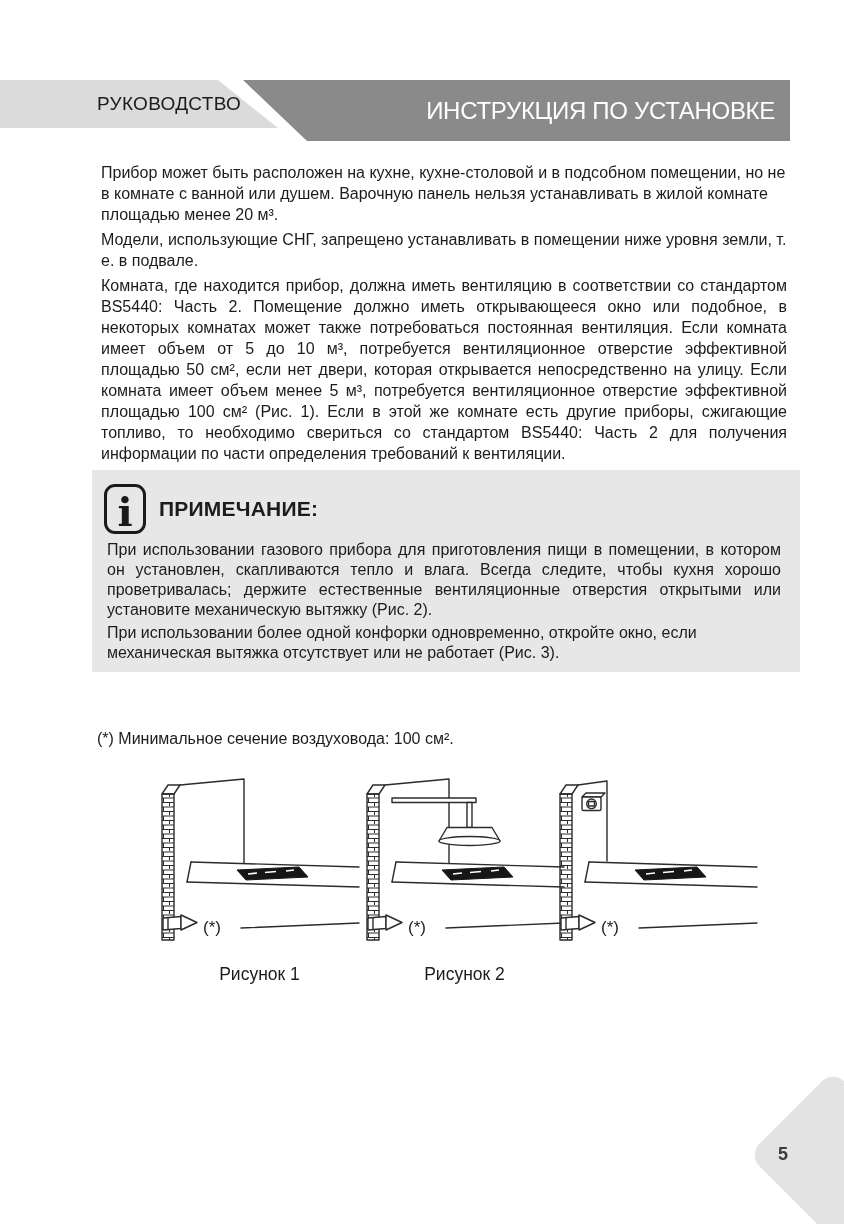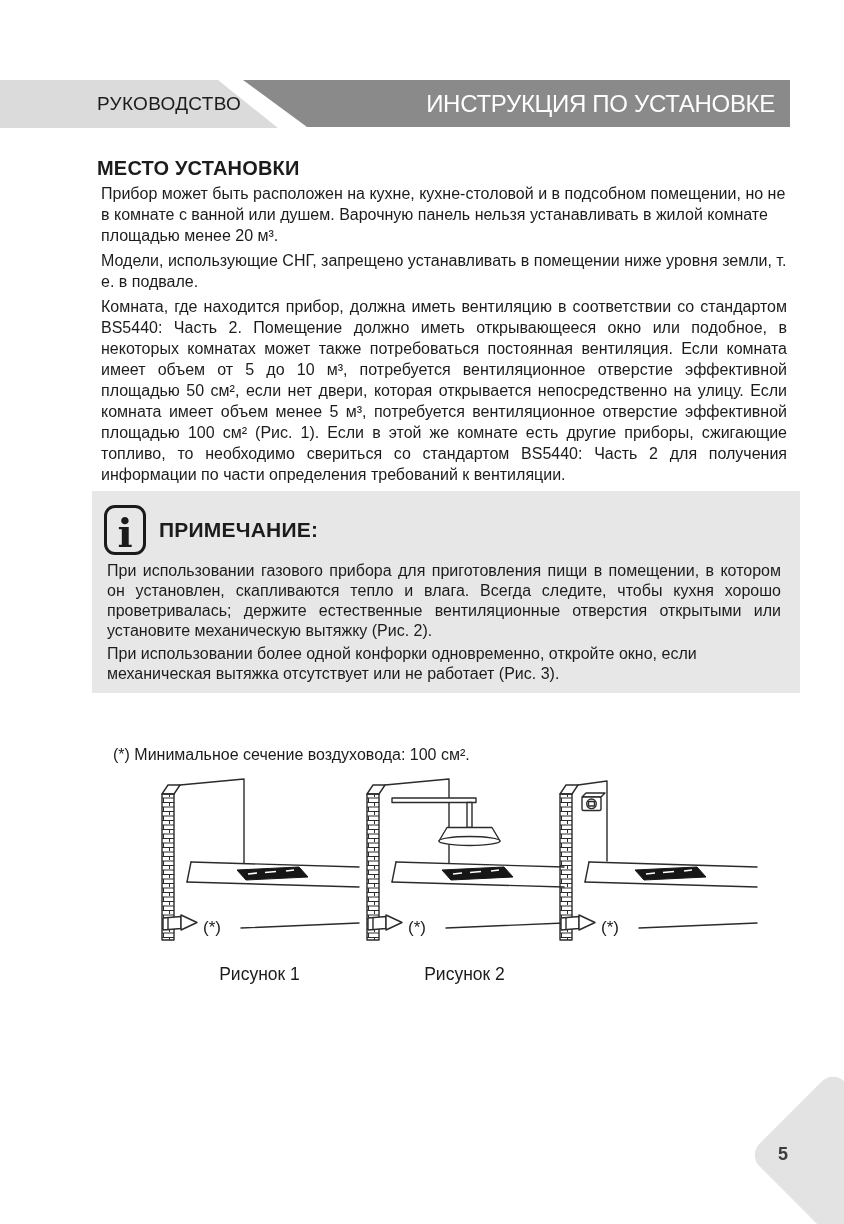--- a/index.html
+++ b/index.html
@@ -12,21 +12,21 @@
   .banner-light {
     position:absolute; left:0; top:80px; width:280px; height:48px;
     background:#dbdbdb;
     clip-path:polygon(0 0, 218px 0, 278px 100%, 0 100%);
   }
   .banner-light span {
     position:absolute; left:97px; top:50%; transform:translateY(-50%);
     font-size:19px; color:#1c1c1c; letter-spacing:0.3px;
   }
   .banner-dark {
-    position:absolute; left:243px; top:80px; width:547px; height:47px;
+    position:absolute; left:243px; top:80px; width:547px; height:61px;
     background:#8a8a8a;
     clip-path:polygon(0 0, 100% 0, 100% 100%, 64px 100%);
   }
   .banner-dark span {
     position:absolute; right:15px; top:50%; transform:translateY(-50%);
     font-size:24px; color:#ffffff; letter-spacing:-0.3px; white-space:nowrap;
   }
 
   
   .content {
@@ -53,21 +53,21 @@
   }
   .info-icon .glyph {
     font-family:"DejaVu Serif", serif; font-weight:bold; font-size:40px;
     line-height:0.95; color:#1a1a1a;
   }
   .note-title { font-size:21px; font-weight:bold; letter-spacing:0.2px; }
   .note-box p { margin:3px; }
 
   
   .bottom-area { position:absolute; left:97px; top:728px; width:694px; }
-  .footnote { margin:16px; font-size:16px; line-height:21px; }
+  .footnote { margin:0; font-size:16px; line-height:21px; }
   .figures { position:absolute; top:42px; left:0; width:694px; height:240px; }
   .fig { position:absolute; width:225px; margin:0; }
   .fig1 { left:50px; } .fig2 { left:255px; } .fig3 { left:448px; }
   .fig figcaption { text-align:center; font-size:17.5px; color:#1c1c1c; }
 
   
   .corner-diamond {
     position:absolute; left:773px; top:1095px; width:120px; height:120px;
     background:#e3e3e3; border-radius:16px; transform:rotate(45deg);
   }
@@ -82,21 +82,20 @@
 <div class="page">
 
   <div class="banner-light">
     <span>РУКОВОДСТВО</span>
   </div>
   <div class="banner-dark">
     <span>ИНСТРУКЦИЯ ПО УСТАНОВКЕ</span>
   </div>
 
   <div class="content">
-    <h2 class="section-title">МЕСТО УСТАНОВКИ</h2>
     <p>Прибор может быть расположен на кухне, кухне-столовой и в подсобном помещении, но не в комнате с ванной или душем. Варочную панель нельзя устанавливать в жилой комнате площадью менее 20 м³.</p>
     <p>Модели, использующие СНГ, запрещено устанавливать в помещении ниже уровня земли, т. е. в подвале.</p>
 
     <p class="justify">Комната, где находится прибор, должна иметь вентиляцию в соответствии со стандартом BS5440: Часть 2. Помещение должно иметь открывающееся окно или подобное, в некоторых комнатах может также потребоваться постоянная вентиляция. Если комната имеет объем от 5 до 10 м³, потребуется вентиляционное отверстие эффективной площадью 50 см², если нет двери, которая открывается непосредственно на улицу. Если комната имеет объем менее 5 м³, потребуется вентиляционное отверстие эффективной площадью 100 см² (Рис. 1). Если в этой же комнате есть другие приборы, сжигающие топливо, то необходимо свериться со стандартом BS5440: Часть 2 для получения информации по части определения требований к вентиляции.</p>
 
     <div class="note-box">
       <div class="note-head">
         <span class="info-icon">
           <span class="glyph">i</span>
         </span>

